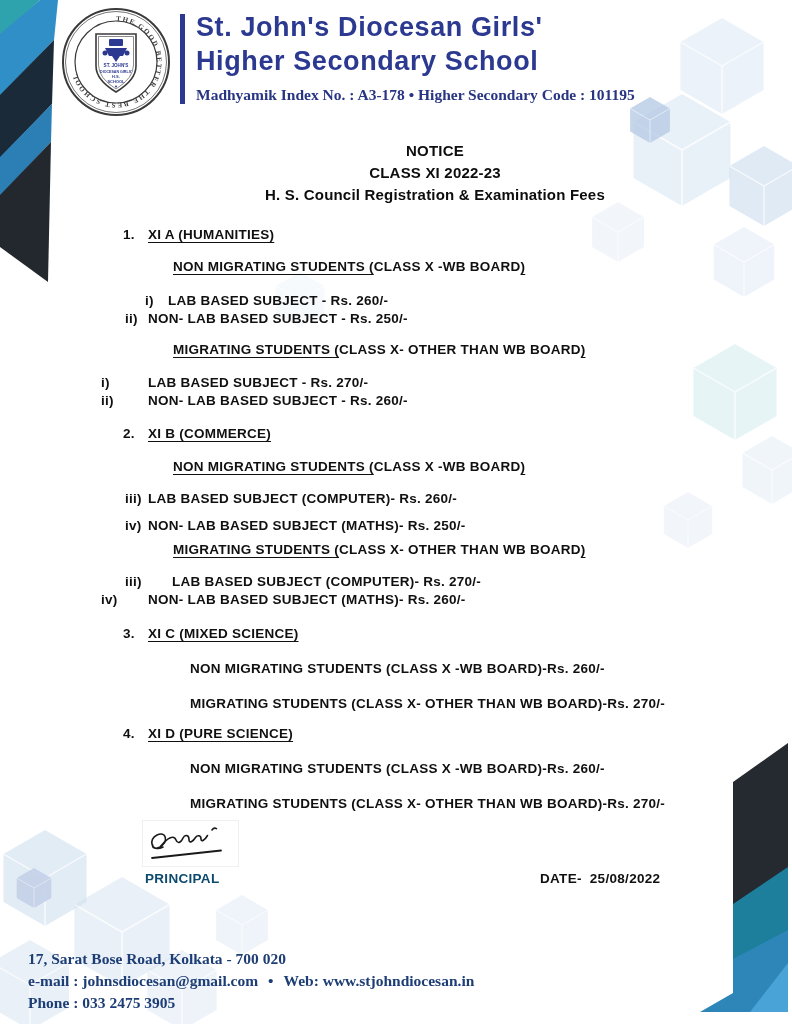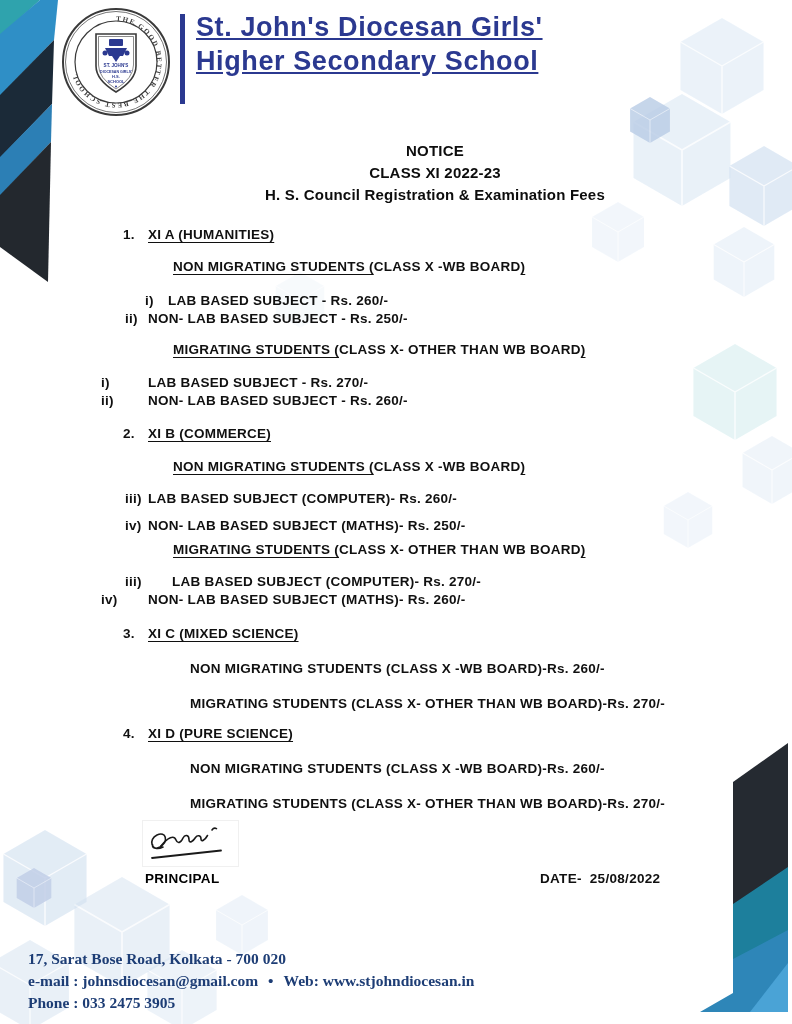--- a/index.html
+++ b/index.html
@@ -7,21 +7,21 @@
     position:relative;width:792px;height:1024px;margin:0 auto;
     background:#ffffff;overflow:hidden;
     font-family:"Liberation Sans",sans-serif;
   }
   .decor{position:absolute;pointer-events:none;}
   
   .seal{position:absolute;left:60px;top:6px;width:112px;height:112px;}
   .vbar{position:absolute;left:180px;top:14px;width:5px;height:90px;background:#2b3990;}
   .name1,.name2{
     position:absolute;left:196px;color:#2b3990;font-weight:bold;
-    font-size:27px;letter-spacing:.6px;white-space:nowrap;text-decoration:underline;
+    font-size:27px;letter-spacing:.6px;white-space:nowrap;
   }
   .name1{top:12px;}
   .name2{top:46px;}
   .meta{
     position:absolute;left:196px;top:86px;color:#283583;
     font-family:"Liberation Serif",serif;font-weight:bold;font-size:15.5px;
     white-space:nowrap;
   }
   
   .tl{position:absolute;left:80px;width:710px;text-align:center;color:#0d0d0d;
@@ -30,21 +30,21 @@
   .row{position:absolute;white-space:nowrap;color:#101010;font-weight:bold;
        font-size:13.5px;letter-spacing:.25px;}
   .mk{display:inline-block;width:25px;}
   .mki{display:inline-block;width:23px;}
   .mkb{display:inline-block;width:47px;}
   .u{text-decoration:underline;text-underline-offset:2.5px;text-decoration-thickness:1.4px;}
   
   .sigbox{position:absolute;left:142px;top:820px;width:95px;height:45px;
           background:#fff;border:1px solid #f0f0f0;}
   .principal{position:absolute;left:145px;top:871px;font-weight:bold;font-size:13.5px;
-             letter-spacing:.3px;color:#000000;}
+             letter-spacing:.3px;color:#0c4a6e;}
   .date{position:absolute;left:540px;top:871px;font-weight:bold;font-size:13.5px;
         letter-spacing:.3px;word-spacing:4px;color:#101010;}
   
   .foot{position:absolute;left:28px;color:#1d3d75;font-family:"Liberation Serif",serif;
         font-weight:bold;font-size:15.5px;white-space:nowrap;}
   .f1{top:950px;}.f2{top:972px;}.f3{top:994px;}
   .fbul{margin:0 10px;}
 </style>
 </head>
 <body>
@@ -113,20 +113,21 @@
     <text x="56" y="61" text-anchor="middle" font-size="4.6" font-weight="bold" fill="#2b3990" font-family="Liberation Sans,sans-serif">ST. JOHN'S</text>
     <text x="56" y="66.5" text-anchor="middle" font-size="3.6" font-weight="bold" fill="#2b3990" font-family="Liberation Sans,sans-serif">DIOCESAN GIRLS'</text>
     <text x="56" y="71.5" text-anchor="middle" font-size="4" font-weight="bold" fill="#2b3990" font-family="Liberation Sans,sans-serif">H.S.</text>
     <text x="56" y="76.5" text-anchor="middle" font-size="4" font-weight="bold" fill="#2b3990" font-family="Liberation Sans,sans-serif">SCHOOL</text>
     <circle cx="56" cy="80.5" r="1" fill="#2b3990"></circle>
   </svg>
 
   <div class="vbar"></div>
   <div class="name1">St. John's Diocesan Girls'</div>
   <div class="name2">Higher Secondary School</div>
+  <div class="meta">Madhyamik Index No. : A3-178  •  Higher Secondary Code : 101195</div>
 
   <div class="tl" style="top:142px;">NOTICE</div>
   <div class="tl" style="top:164px;">CLASS XI 2022-23</div>
   <div class="tl" style="top:186px;">H. S. Council Registration &amp; Examination Fees</div>
 
   <div class="row" style="top:227px;left:123px;">
     <span class="mk">1.</span><span class="u">XI A (HUMANITIES)</span>
   </div>
   <div class="row" style="top:259px;left:173px;">
     <span class="u">NON MIGRATING STUDENTS (</span><span>CLASS X -WB BOARD</span><span class="u">)</span>

